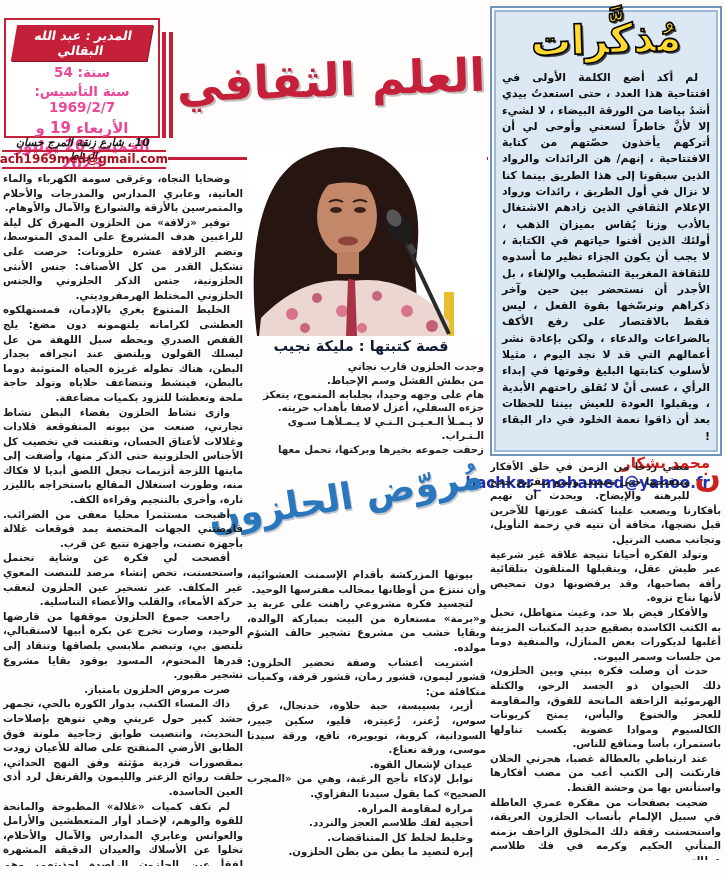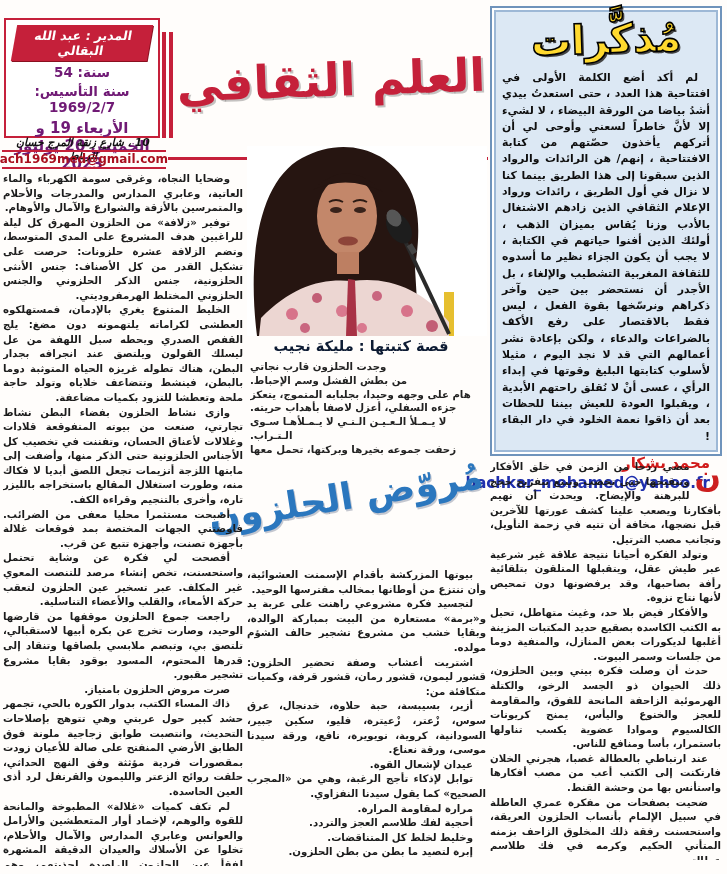--- a/index.html
+++ b/index.html
@@ -6,21 +6,21 @@
   #page{position:relative;width:727px;height:874px;background:#fffdfb;margin:0 auto;
         font-family:"DejaVu Sans",sans-serif;direction:rtl;overflow:hidden;}
   .abs{position:absolute;}
 
   
   #left-box{left:4px;top:18px;width:152px;height:116px;border:2px solid #c5203a;
             background:#fff;text-align:center;}
   #director-ribbon{margin:5px 8px 3px;background:#c5203a;color:#fff;font-weight:bold;
                    font-size:12.5px;padding:3px 2px;transform:skewX(-10deg);
                    box-shadow:1px 1px 0 #8a1020;}
-  .mast-line{font-weight:bold;font-size:13.5px;color:#701a75;margin-top:3px;}
+  .mast-line{font-weight:bold;font-size:13.5px;color:#ec4899;margin-top:3px;}
   .mast-line.small{font-size:15px;margin-top:4px;}
   .vbar{width:4px;height:106px;background:#c5203a;top:32px;}
   #vbar-1{left:162px;} #vbar-2{left:169px;}
   #address-line{left:0px;top:136px;width:166px;text-align:center;font-weight:bold;
                 font-size:10.8px;color:#111;font-style:italic;}
   .redline{height:2px;background:#c5203a;}
   #redline-a{left:2px;top:150px;width:164px;}
   #redline-b{left:2px;top:167px;width:164px;}
   #masthead-email{left:0px;top:152px;width:168px;text-align:center;font-weight:bold;
                   font-size:12px;color:#a9101f;}
@@ -45,21 +45,21 @@
   #memoirs-email{text-align:center;color:#1f2fae;font-size:15px;font-weight:bold;margin-top:2px;}
 
   
   #photo{left:247px;top:146px;width:240px;height:190px;z-index:2;}
   #photo-caption{left:247px;top:338px;width:228px;text-align:center;font-weight:bold;
                  font-size:14.5px;color:#0d1b33;z-index:2;}
 
   
   #story-intro{left:250px;top:360px;width:234px;height:98px;overflow:hidden;}
   #story-intro p{margin:0;font-size:10.2px;line-height:13.8px;font-weight:bold;
-                 color:#222;text-align:left;}
+                 color:#222;text-align:right;}
   #story-title{left:250px;top:472px;width:234px;text-align:center;font-size:37px;
                font-weight:bold;color:#2b77be;white-space:nowrap;transform:rotate(-9deg);
                text-shadow:1px 2px 0 rgba(20,40,80,.25);}
   .body-col{overflow:hidden;}
   .body-col p{margin:0;text-indent:13px;font-size:10.2px;line-height:14.6px;
               text-align:justify;color:#1b1b1b;font-weight:bold;}
   #col-right{left:490px;top:460px;width:231px;height:400px;}
   #col-mid{left:247px;top:568px;width:239px;height:292px;}
   #col-left{left:3px;top:172px;width:240px;height:694px;}
   .dropcap{float:right;color:#cc1f1f;font-size:31px;line-height:30px;font-weight:bold;

